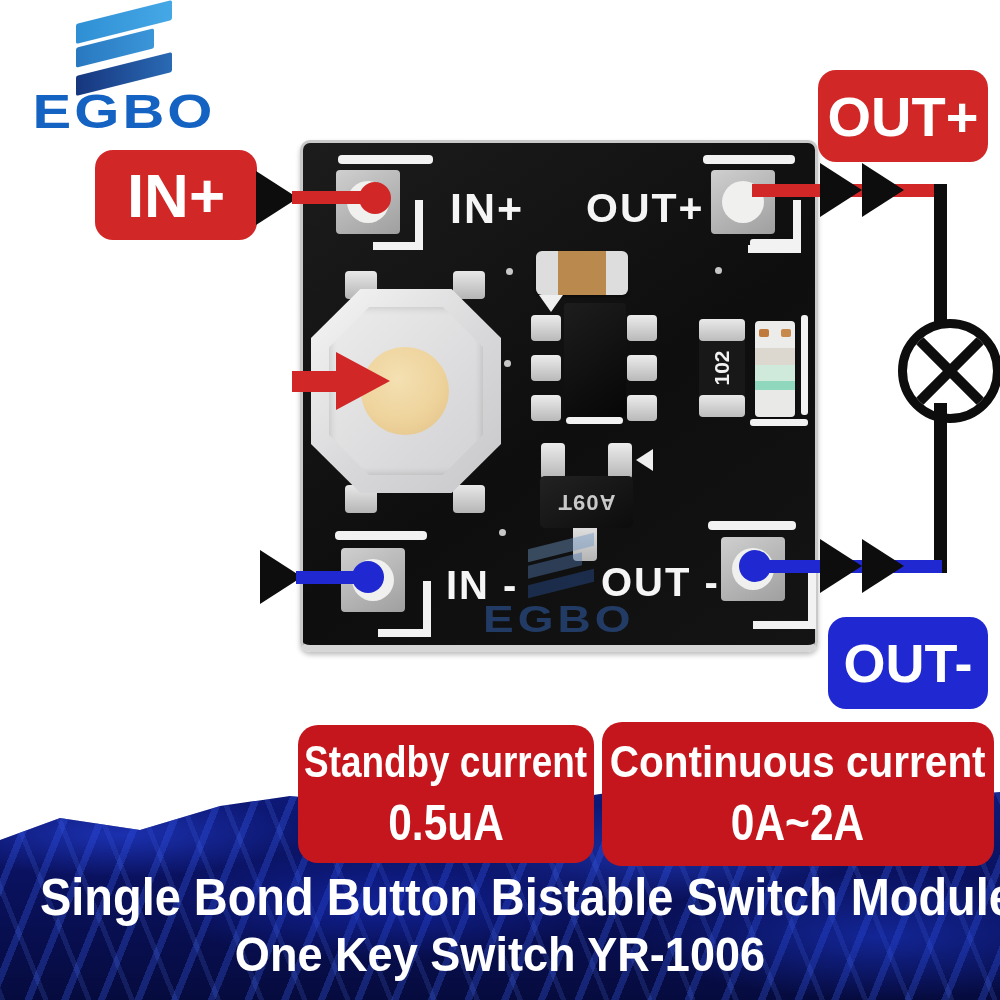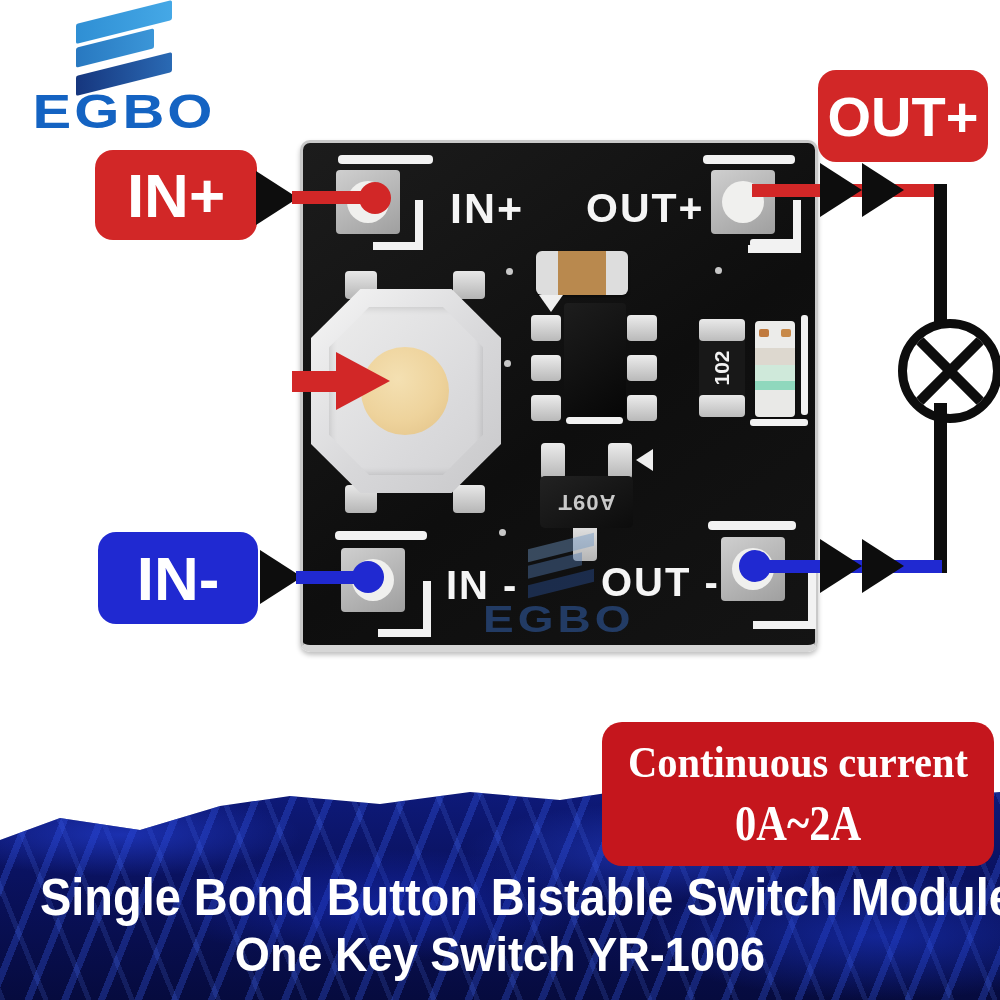--- a/index.html
+++ b/index.html
@@ -223,31 +223,35 @@
 
   <div class="abs lamp">
     <div class="lamp-bar a"></div>
     <div class="lamp-bar b"></div>
   </div>
   <div class="abs vline" style="left:934px;top:403px;height:170px;"></div>
 
   <div class="abs red-shaft"></div>
   <div class="abs red-head"></div>
 
-  <div class="abs lbl blue" style="left:98px;top:532px;width:160px;height:92px;font-size:62px;">IN-</div>
   <div class="abs arr-r-black" style="left:260px;top:550px;"></div>
   <div class="abs wire wire-blue" style="left:296px;top:571px;width:74px;"></div>
   <div class="abs dot" style="left:352px;top:561px;background:#2029d1;"></div>
 
   <div class="abs dot" style="left:739px;top:550px;background:#2029d1;"></div>
   <div class="abs wire wire-blue" style="left:760px;top:560px;width:182px;"></div>
   <div class="abs arr-r-black" style="left:820px;top:539px;"></div>
   <div class="abs arr-r-black" style="left:862px;top:539px;"></div>
-
-  <div class="abs spec wide" style="left:602px;top:722px;width:392px;height:144px;font-family:Liberation Serif, serif;">
+  <div class="abs lbl blue" style="left:828px;top:617px;width:160px;height:92px;font-size:54px;">OUT-</div>
+
+  <div class="abs spec" style="left:298px;top:725px;width:296px;height:138px;">
+    <div class="l1">Standby current</div>
+    <div class="l2">0.5uA</div>
+  </div>
+  <div class="abs spec wide" style="left:602px;top:722px;width:392px;height:144px;">
     <div class="l1">Continuous current</div>
     <div class="l2">0A~2A</div>
   </div>
 
   <div class="abs title t1">Single Bond Button Bistable Switch Module</div>
   <div class="abs title t2">One Key Switch YR-1006</div>
 
 </div>
 
 </body></html>

